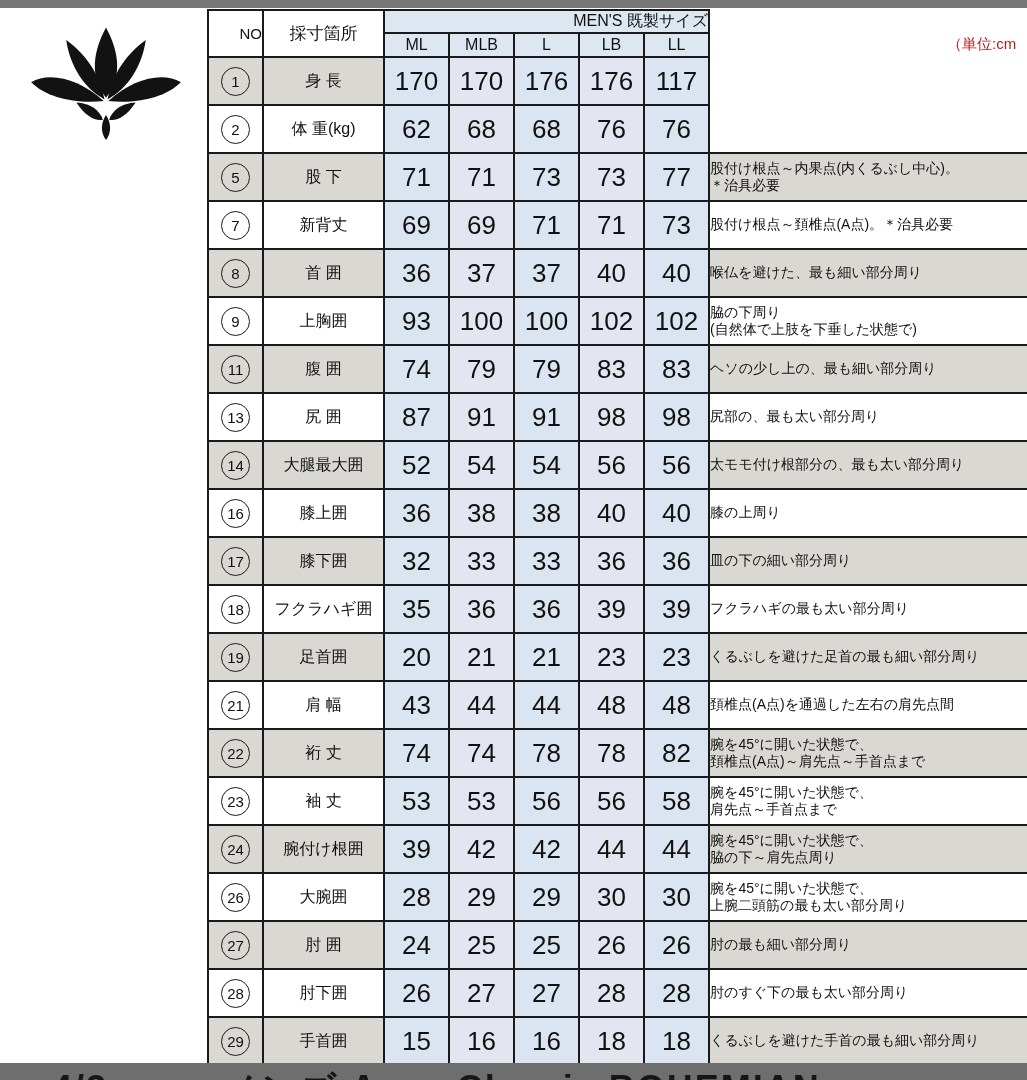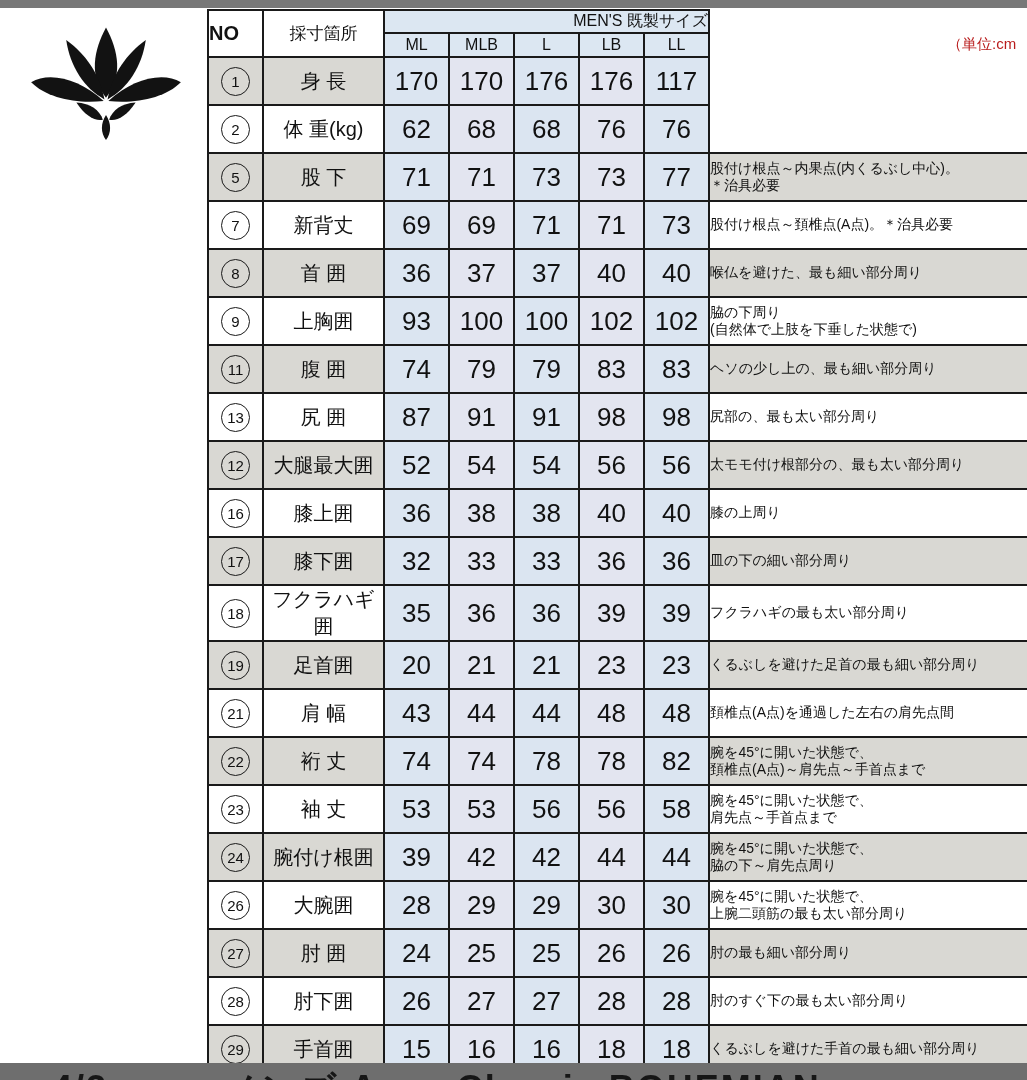--- a/index.html
+++ b/index.html
@@ -18,26 +18,26 @@
   
   .unit{position:absolute;left:947px;top:35px;font-size:15px;color:#b91c1c;white-space:nowrap;z-index:3;}
   
   table.size{
     position:absolute;left:207px;top:9px;width:820px;
     border-collapse:collapse;table-layout:fixed;z-index:2;
     font-family:"Liberation Sans","DejaVu Sans",sans-serif;
   }
   table.size th,table.size td{border:2px solid #1a1a1a;padding:0;overflow:hidden;}
   tr.hrow1{height:23px;} tr.hrow2{height:24px;} tbody tr{height:48px;}
-  th.no-h{background:#fff;font-size:20px;font-weight:bold;text-align:left;}
+  th.no-h{background:#fff;font-size:15px;font-weight:normal;text-align:right;}
   th.loc-h{background:#fff;font-size:17px;font-weight:normal;text-align:center;}
   th.group-h{background:#dce7f2;font-size:16px;font-weight:normal;text-align:right;}
   th.size-h{background:#dce7f2;font-size:16px;font-weight:normal;text-align:center;}
   td.no{text-align:center;background:#fff;}
-  td.label{text-align:center;font-size:20px;background:#fff;}
+  td.label{text-align:center;font-size:16px;background:#fff;}
   td.val{text-align:center;font-size:26px;background:#dbe5f1;}
   td.val.alt{background:#e3e5f0;}
   td.note{font-size:14px;line-height:1.25;padding:2px 6px;background:#fff;white-space:pre-line;text-align:left;}
   tr.shaded td.no,tr.shaded td.label,tr.shaded td.note{background:#d9d8d3;}
   .circ{display:inline-flex;width:27px;height:27px;border:1.7px solid #1a1a1a;border-radius:50%;
         align-items:center;justify-content:center;font-size:15px;line-height:1;}
   .ghost{background:#fff !important;border:none !important;}
 </style>
 </head>
 <body>
@@ -176,21 +176,21 @@
     <td class="no"><span class="circ">13</span></td>
     <td class="label">尻 囲</td>
     <td class="val">87</td>
     <td class="val alt">91</td>
     <td class="val">91</td>
     <td class="val alt">98</td>
     <td class="val">98</td>
     <td class="note">尻部の、最も太い部分周り</td>
   </tr>
         <tr class="shaded">
-    <td class="no"><span class="circ">12</span></td>
+    <td class="no"><span class="circ">14</span></td>
     <td class="label">大腿最大囲</td>
     <td class="val">52</td>
     <td class="val alt">54</td>
     <td class="val">54</td>
     <td class="val alt">56</td>
     <td class="val">56</td>
     <td class="note">太モモ付け根部分の、最も太い部分周り</td>
   </tr>
         <tr>
     <td class="no"><span class="circ">16</span></td>

